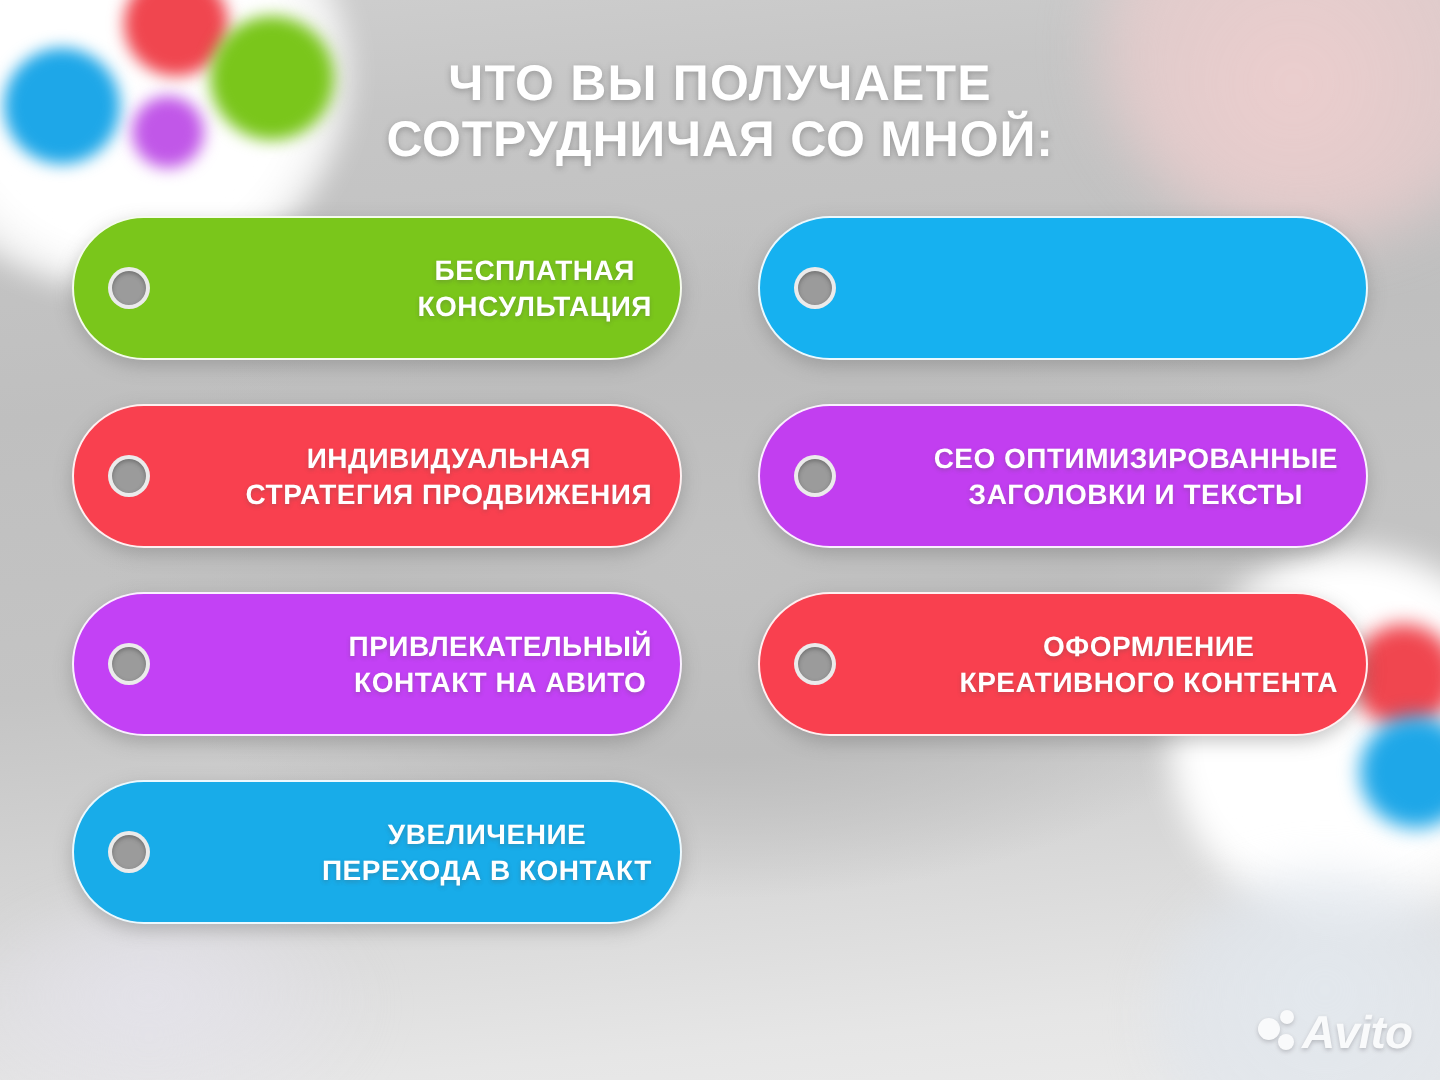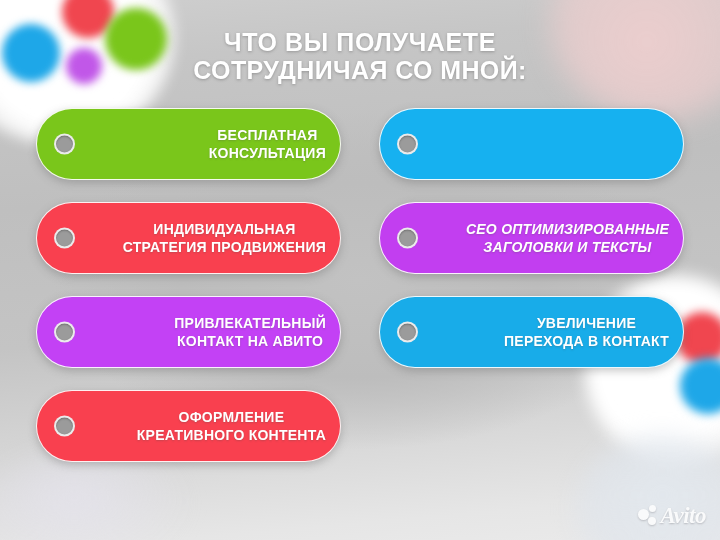--- a/index.html
+++ b/index.html
@@ -141,21 +141,20 @@
   
   .watermark {
     position: absolute;
     right: 14px;
     bottom: 12px;
     display: flex;
     align-items: center;
     gap: 3px;
     opacity: 0.82;
     pointer-events: none;
-    font-family: Liberation Serif, serif;
   }
   .wm-dots {
     position: relative;
     width: 19px;
     height: 24px;
   }
   .wm-dots i {
     position: absolute;
     display: block;
     border-radius: 50%;
@@ -211,43 +210,43 @@
     <div class="pill" style="background:#16b1f0;">
       <span class="hole"></span>
     </div>
 
     <div class="pill" style="background:#f9404f;">
       <span class="hole"></span>
       <span class="pill-label">ИНДИВИДУАЛЬНАЯ
 СТРАТЕГИЯ ПРОДВИЖЕНИЯ</span>
     </div>
 
-    <div class="pill" style="background:#c23ef0;font-style:italic;">
+    <div class="pill" style="background:#c23ef0;">
       <span class="hole"></span>
       <span class="pill-label">СЕО ОПТИМИЗИРОВАННЫЕ
 ЗАГОЛОВКИ И ТЕКСТЫ</span>
     </div>
 
     <div class="pill" style="background:#c341f5;">
       <span class="hole"></span>
       <span class="pill-label">ПРИВЛЕКАТЕЛЬНЫЙ
 КОНТАКТ НА АВИТО</span>
     </div>
 
 
+    <div class="pill" style="background:#f9404f;">
+      <span class="hole"></span>
+      <span class="pill-label">ОФОРМЛЕНИЕ
+КРЕАТИВНОГО КОНТЕНТА</span>
+    </div>
+
     <div class="pill" style="background:#18ace9;">
       <span class="hole"></span>
       <span class="pill-label">УВЕЛИЧЕНИЕ
 ПЕРЕХОДА В КОНТАКТ</span>
-    </div>
-
-    <div class="pill" style="background:#f9404f;">
-      <span class="hole"></span>
-      <span class="pill-label">ОФОРМЛЕНИЕ
-КРЕАТИВНОГО КОНТЕНТА</span>
     </div>
 
   </div>
 
   <div class="watermark">
     <span class="wm-dots">
       <i class="wm-d1"></i>
         <i class="wm-d2"></i>
         <i class="wm-d3"></i>
     </span>

